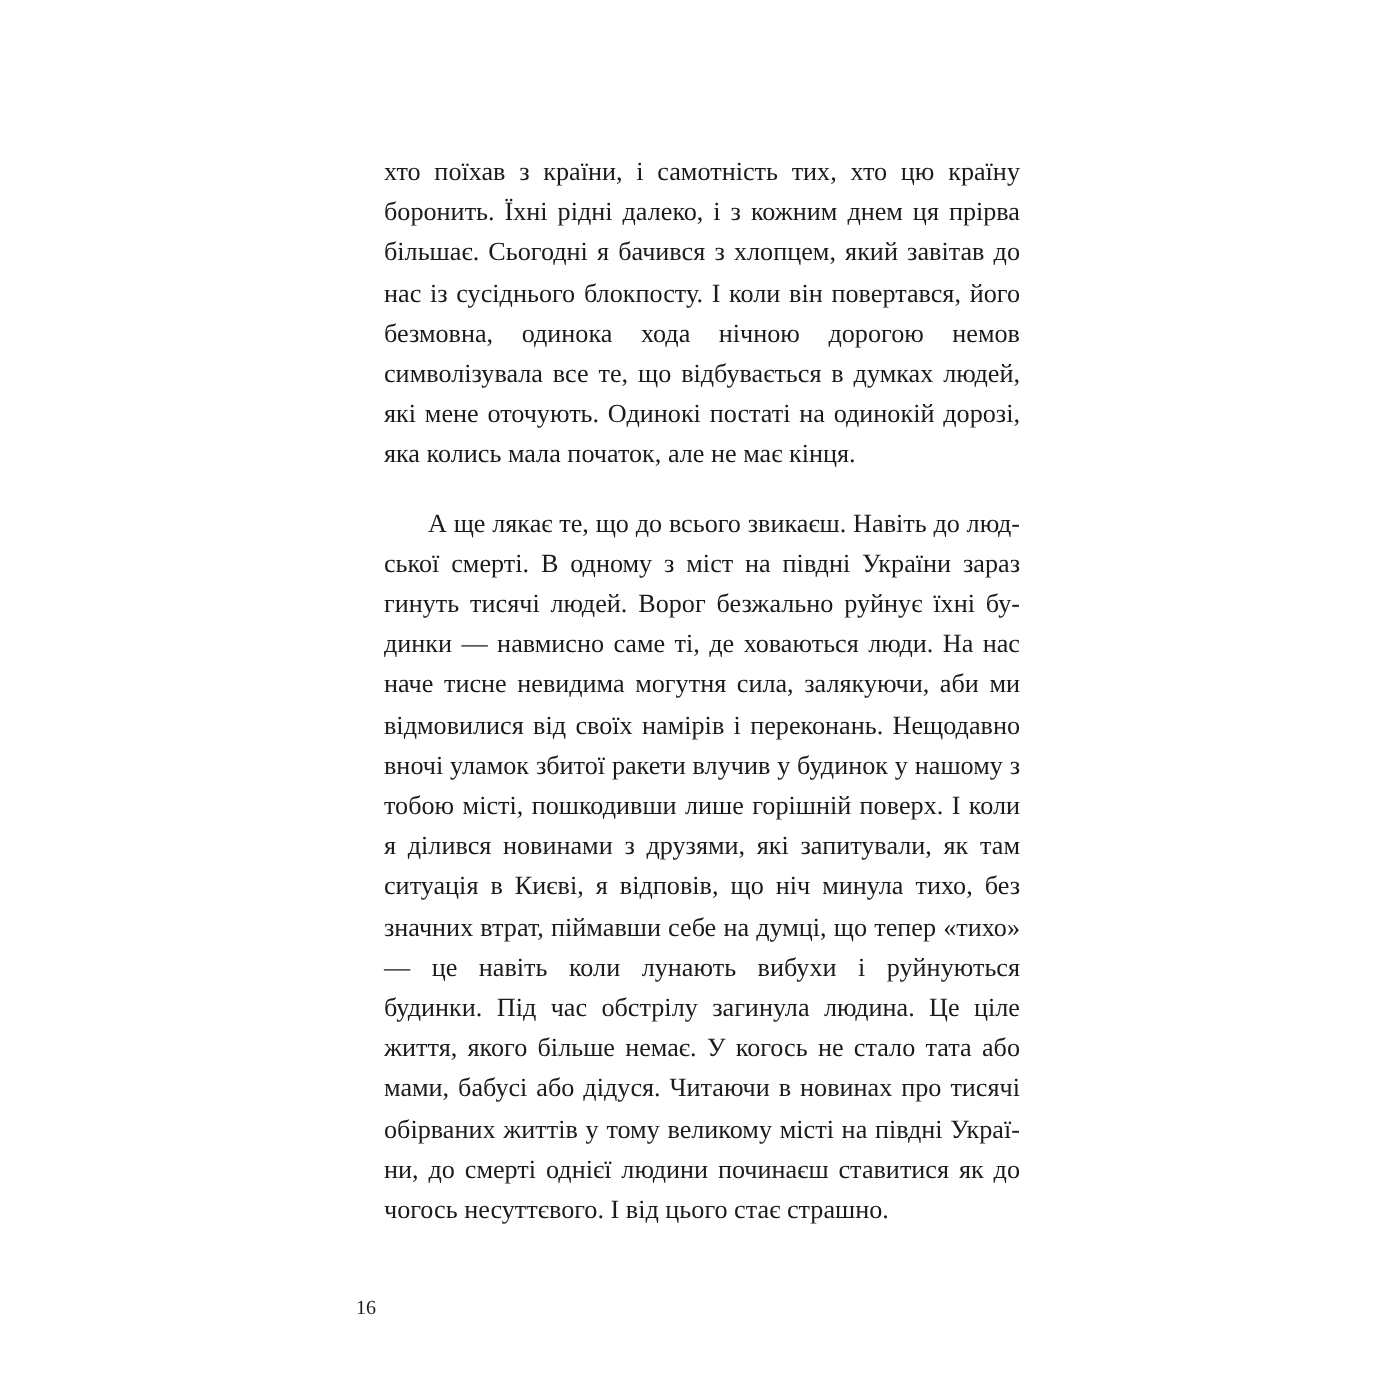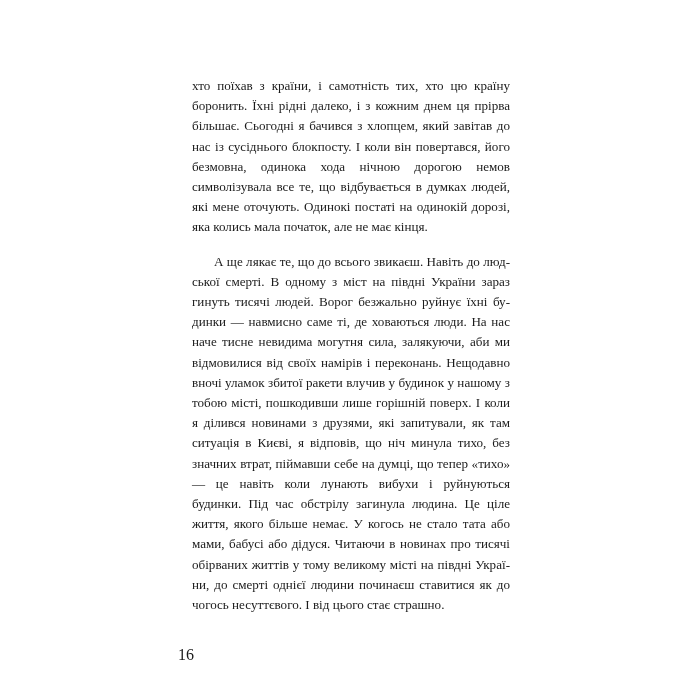--- a/index.html
+++ b/index.html
@@ -41,21 +41,21 @@
   .para + .para {
     margin-top: 0;
   }
   .indent {
     text-indent: 22px;
   }
   .page-number {
     position: absolute;
     left: 178px;
     top: 648px;
-    font-size: 16px;
+    font-size: 10px;
     line-height: 14px;
     color: #1b1b1b;
     font-family: "Liberation Serif", "DejaVu Serif", serif;
   }
 </style>
 </head>
 <body>
 
 <div class="page">
   <div class="text-column">

